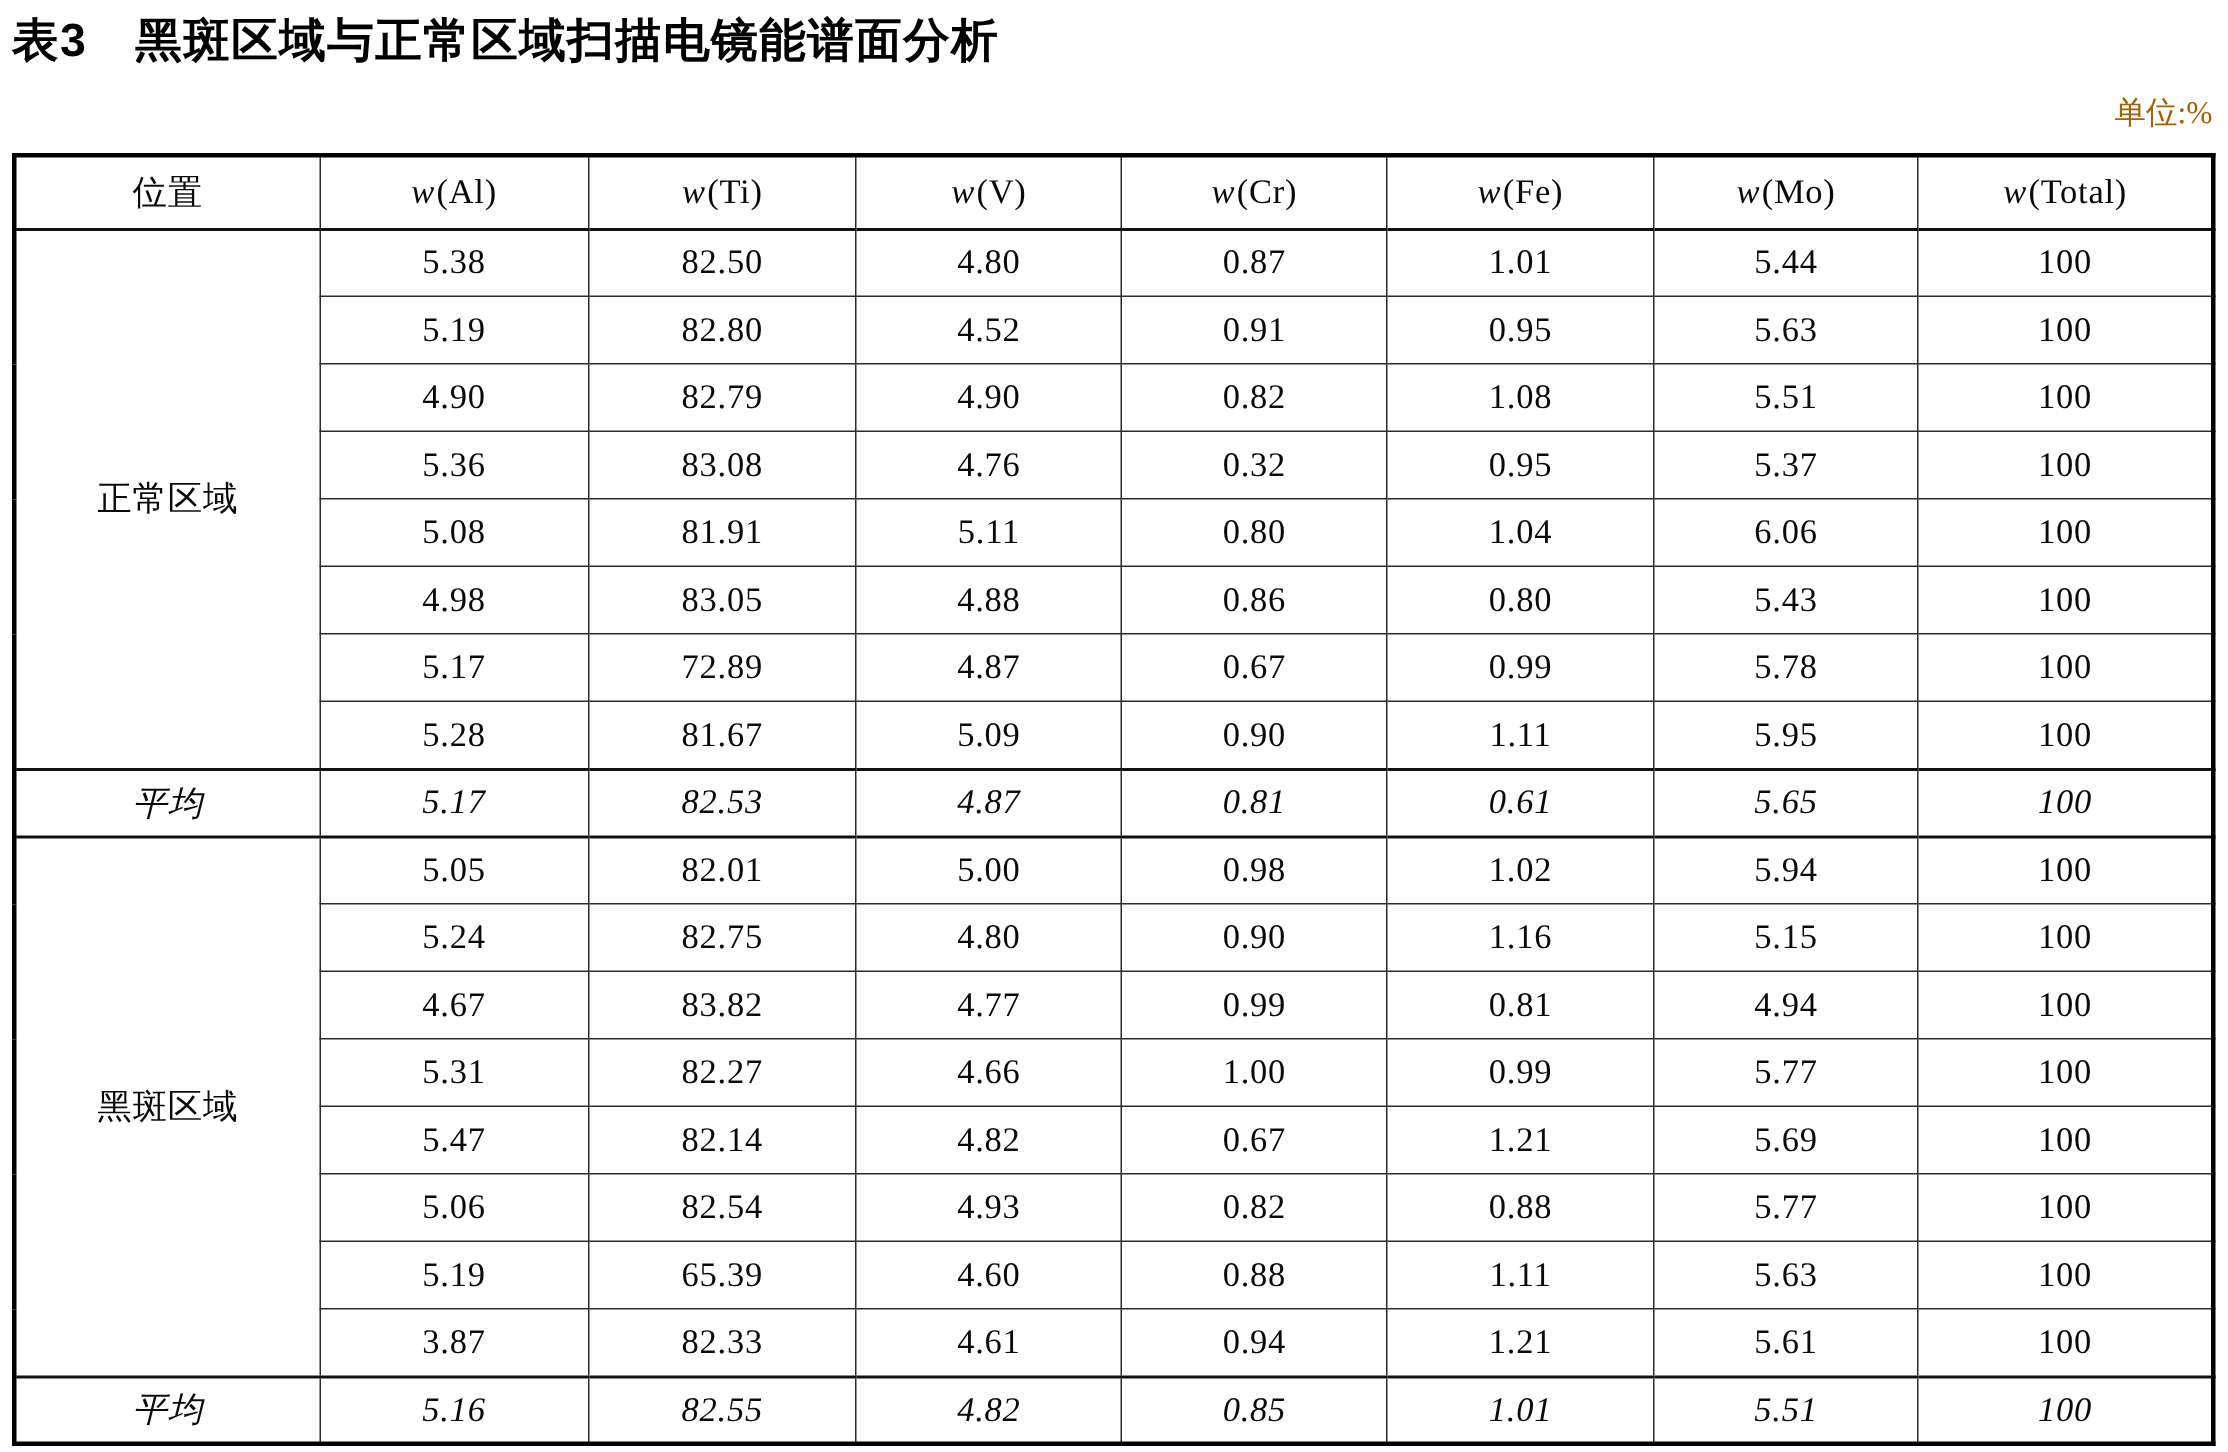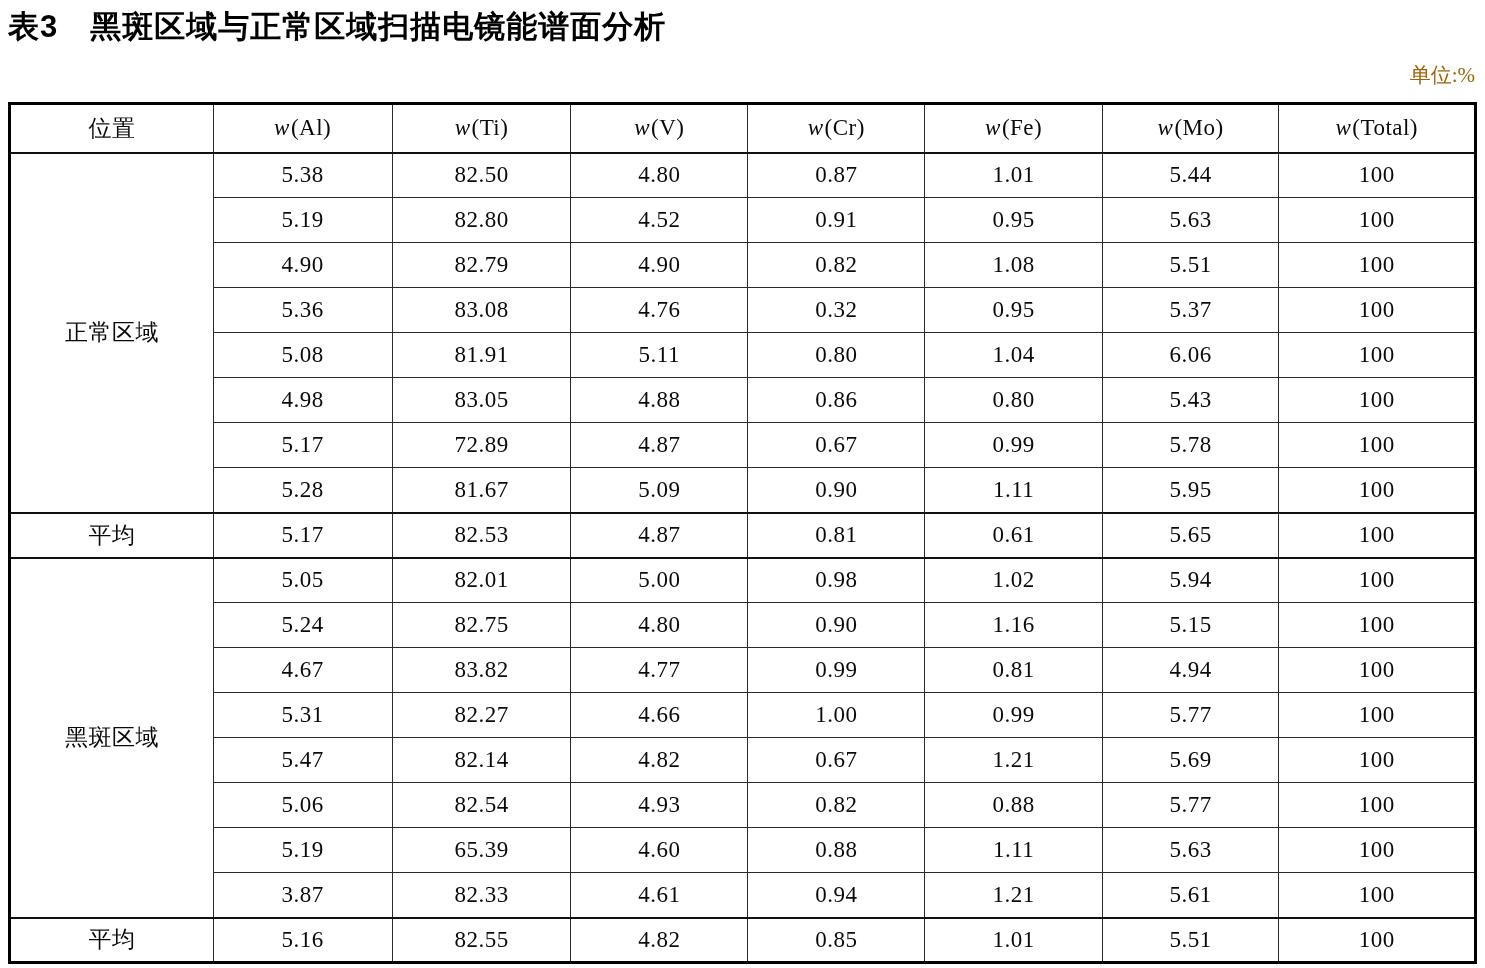--- a/index.html
+++ b/index.html
@@ -68,20 +68,21 @@
   }
   table.eds thead th i {
     font-family: "Liberation Serif", "DejaVu Serif", serif;
     font-style: italic;
     margin-right: 1px;
   }
   table.eds tbody td { height: 45px; }
   tr.average-row td {
     border-top: 2.5px solid #111111;
     border-bottom: 2.5px solid #111111;
+    font-style: italic;
   }
   td.group-cell, td.average-label {
     font-size: 22px;
     letter-spacing: 1px;
   }
   
   col.c-loc   { width: 13.9%; }
   col.c-al    { width: 12.2%; }
   col.c-ti    { width: 12.2%; }
   col.c-v     { width: 12.05%; }

